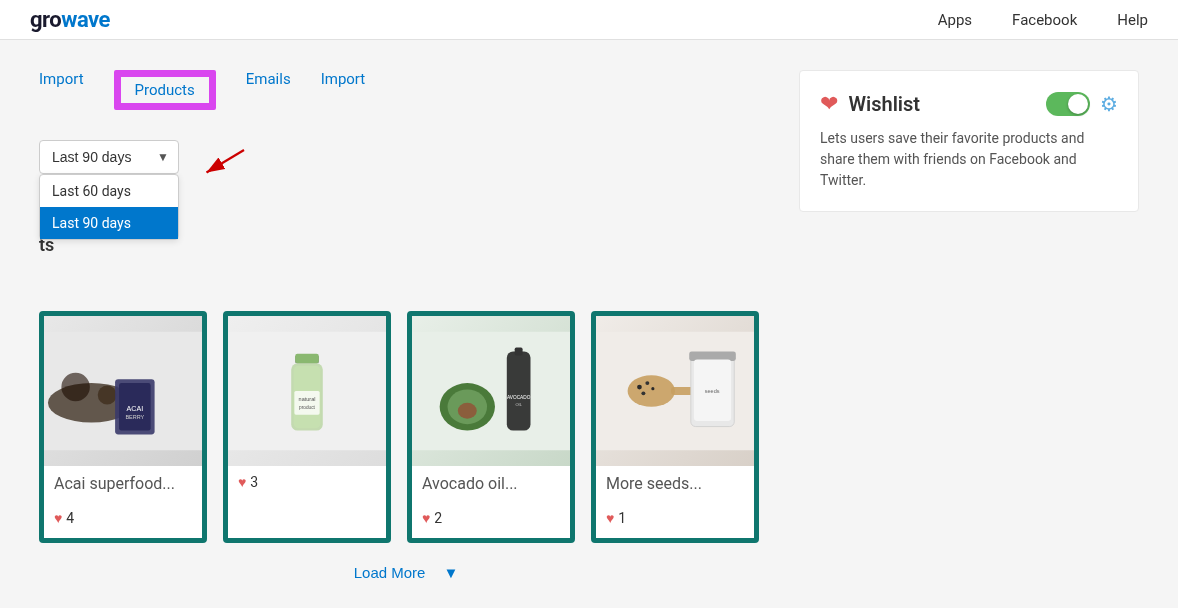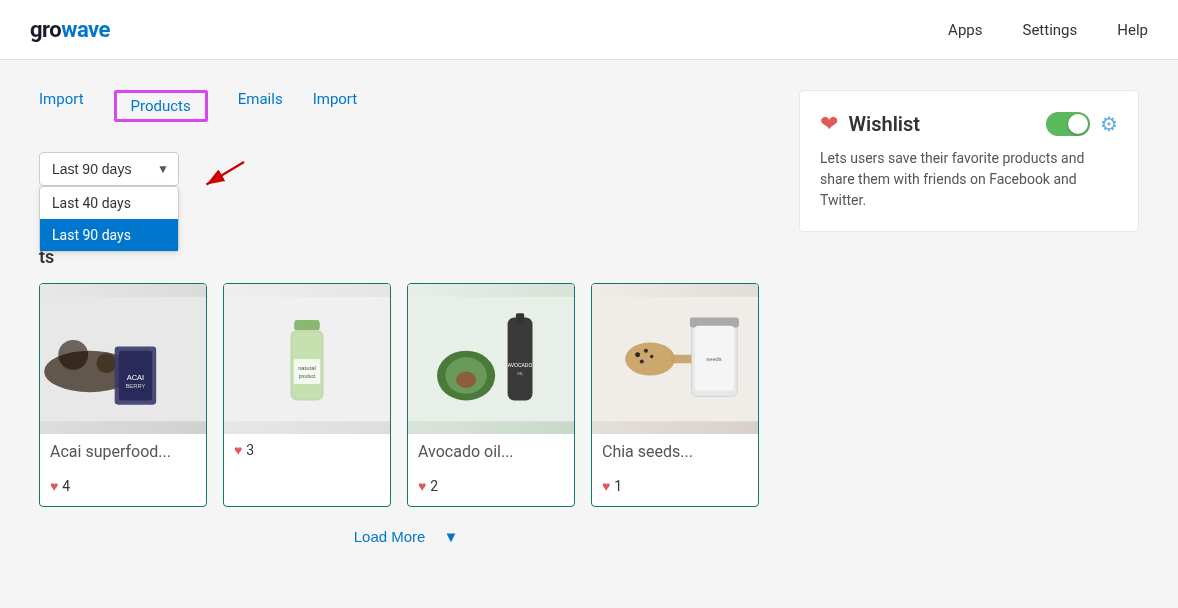--- a/index.html
+++ b/index.html
@@ -2,21 +2,21 @@
 <html><head>
   <meta charset="utf-8">
   <style>
     * { box-sizing: border-box; margin: 0; padding: 0; }
     body { font-family: -apple-system, BlinkMacSystemFont, 'Segoe UI', Roboto, sans-serif; background: #f5f5f5; color: #333; }
 
     
     .header {
       background: #fff;
       border-bottom: 1px solid #e0e0e0;
-      height: 60px;
+      height: 40px;
       display: flex;
       align-items: center;
       padding: 0 30px;
       justify-content: space-between;
     }
     .logo {
       font-size: 22px;
       font-weight: 700;
       color: #1a1a2e;
       letter-spacing: -0.5px;
@@ -52,21 +52,21 @@
       border-bottom: none;
     }
     .tab {
       font-size: 15px;
       color: #0077cc;
       cursor: pointer;
       padding-bottom: 5px;
       text-decoration: none;
     }
     .tab.active {
-      border: 3px solid #d946ef;
+      border: 7px solid #d946ef;
       padding: 4px 14px;
       border-radius: 2px;
       color: #0077cc;
     }
 
     
     .filter-row {
       display: flex;
       align-items: flex-start;
       gap: 20px;
@@ -143,21 +143,22 @@
     .product-grid {
       display: grid;
       grid-template-columns: repeat(4, 1fr);
       gap: 16px;
       margin-bottom: 20px;
     }
     .product-card {
       background: #fff;
       border-radius: 4px;
       overflow: hidden;
-      border: 1px solid #0f766e;
+      border: 5px solid #0f766e;
+      margin-top: 40px;
     }
     .product-info {
       padding: 8px 10px 12px;
     }
     .product-name {
       font-size: 16px;
       color: #555;
       margin-bottom: 6px;
       line-height: 1.3;
       min-height: 30px;
@@ -278,21 +279,21 @@
   </style>
 </head>
 <body>
 
 <div class="header">
   <div class="logo">
     gro<span>wave</span>
   </div>
   <nav class="nav">
     <a class="nav" href="#">Apps</a>
-    <a class="nav" href="#">Settings</a>
+    <a class="nav" href="#">Facebook</a>
     <a class="nav" href="#">Help</a>
   </nav>
 </div>
 
 <div class="main-container">
 
   <div class="left-section">
 
     <div class="tabs">
       <a class="tab" href="#">Import</a>
@@ -301,21 +302,21 @@
       <a class="tab" href="#">Import</a>
     </div>
 
     <div class="filter-row">
       <div class="dropdown-wrapper">
         <select class="dropdown-select"><option>Last 30 days</option><option>Last 60 days</option><option selected="">Last 90 days</option></select>
         <span class="dropdown-arrow">▼</span>
 
         
         <div class="dropdown-menu">
-          <div class="dropdown-menu-item">Last 40 days</div>
+          <div class="dropdown-menu-item">Last 60 days</div>
           <div class="dropdown-menu-item selected">Last 90 days</div>
         </div>
       </div>
 
       <svg class="arrow-annotation" viewBox="0 0 80 60">
         <defs>
           <marker id="arrowhead" markerWidth="8" markerHeight="6" refX="8" refY="3" orient="auto">
             <polygon points="0 0, 8 3, 0 6" fill="#cc0000"></polygon>
           </marker>
         </defs>
@@ -411,21 +412,21 @@
             <circle cx="72" cy="72" r="2" fill="#2a2a2a"></circle>
             <circle cx="60" cy="78" r="2.5" fill="#333"></circle>
 
             <rect x="120" y="30" width="55" height="90" rx="6" fill="#e8e8e8" stroke="#ccc" stroke-width="1"></rect>
             <rect x="118" y="25" width="59" height="12" rx="3" fill="#aaa"></rect>
             <rect x="124" y="35" width="47" height="78" rx="4" fill="#f5f5f5"></rect>
             <text x="147" y="78" font-size="7" fill="#666" text-anchor="middle" font-family="sans-serif">seeds</text>
           </svg>
         </div>
         <div class="product-info">
-          <div class="product-name">Chia seeds...</div>
+          <div class="product-name">More seeds...</div>
           <div class="product-wishlist">
             <span class="heart-icon">♥</span>
             <span>1</span>
           </div>
         </div>
       </div>
 
     </div>
 
     <div class="load-more-row">

